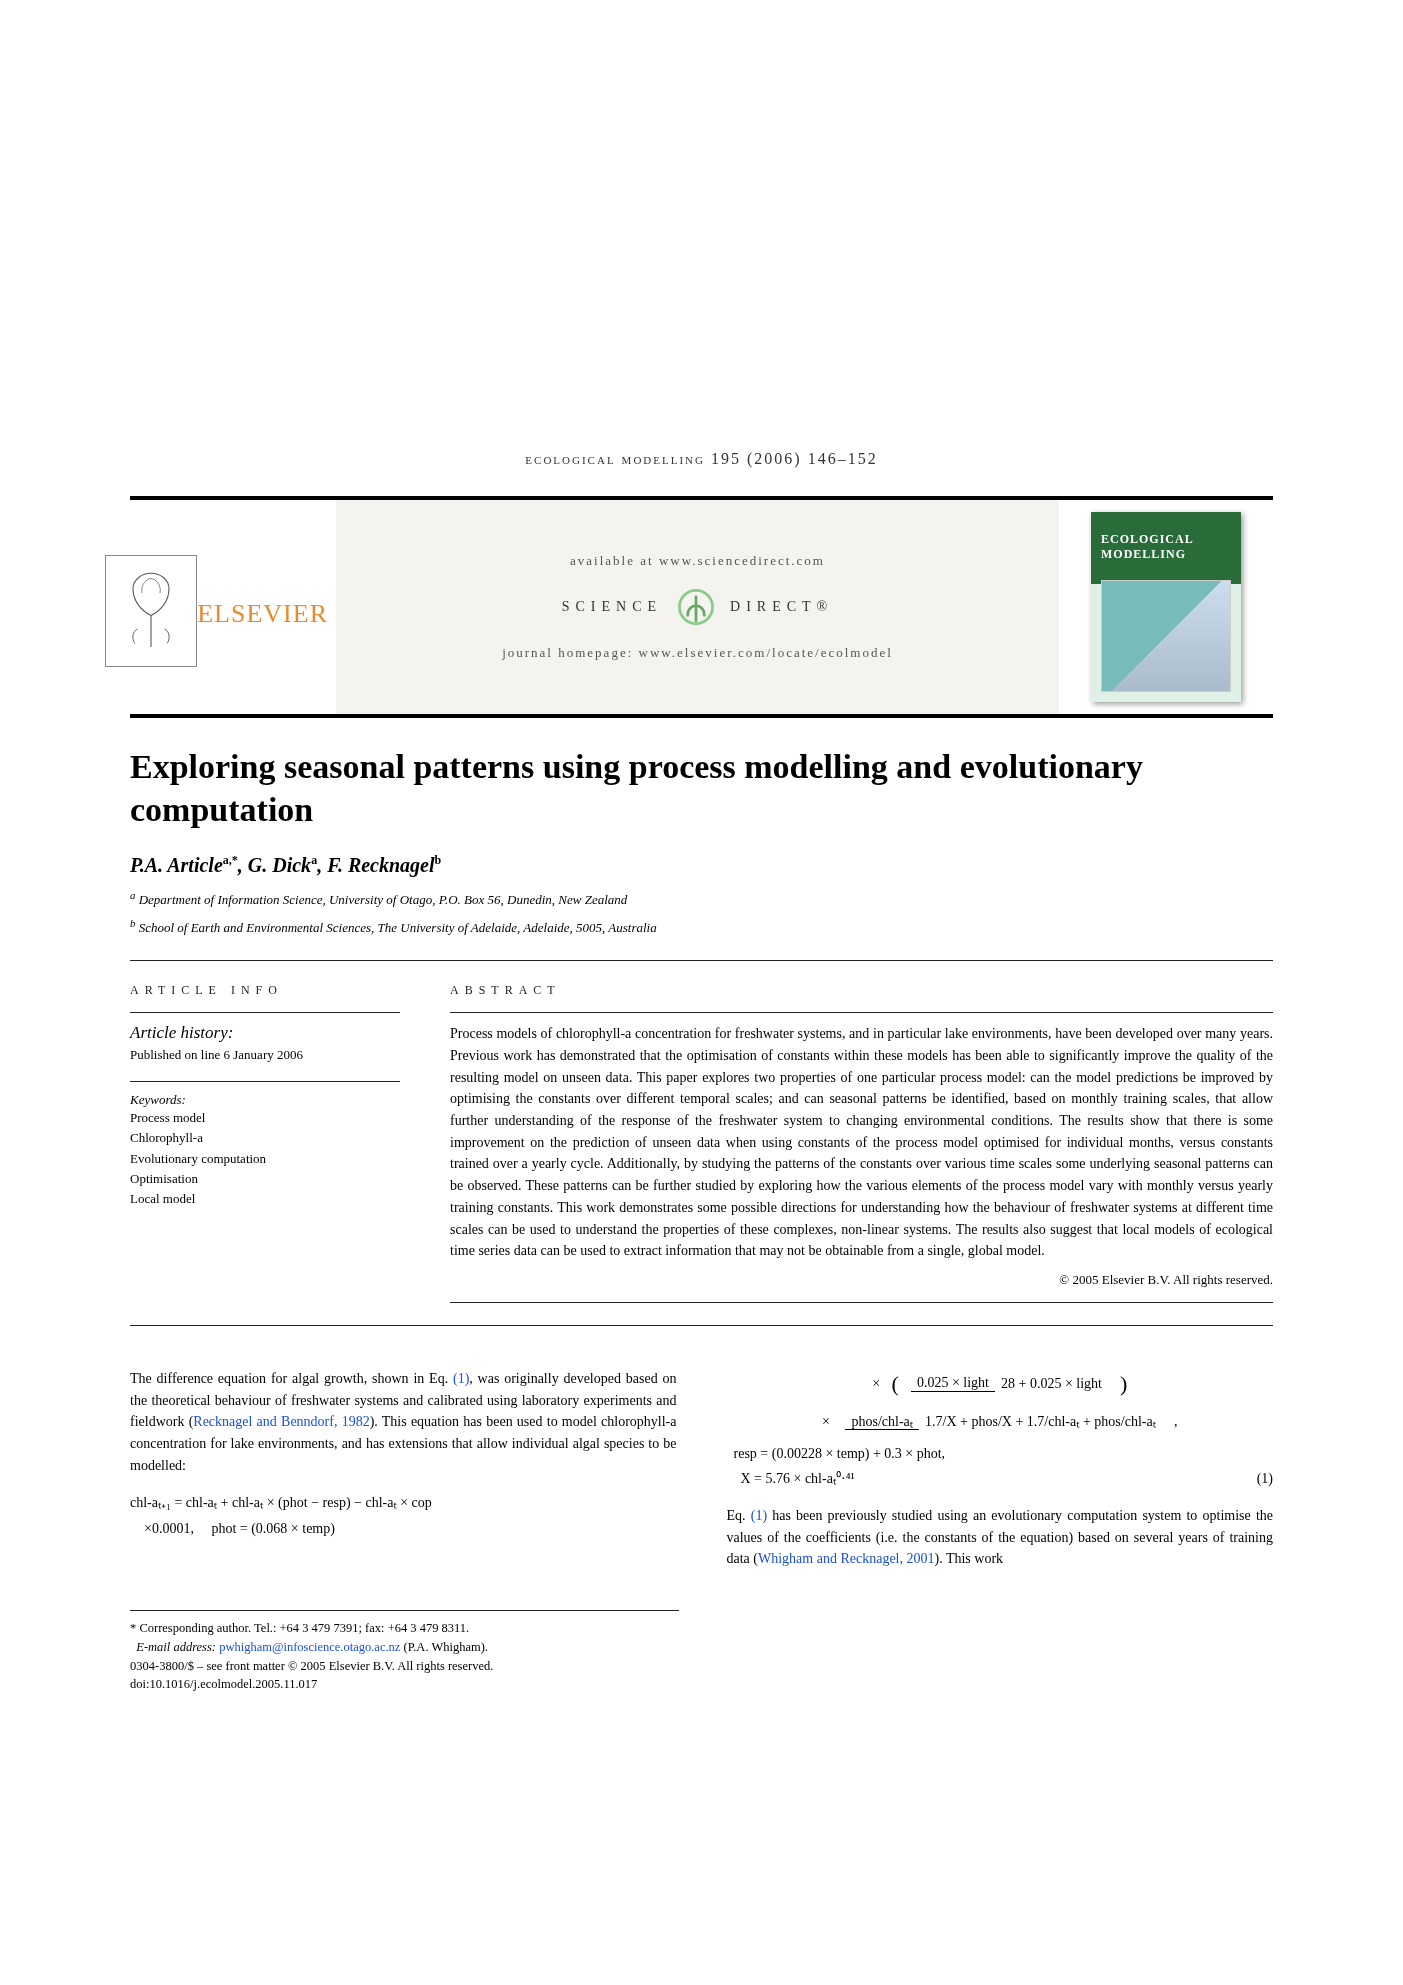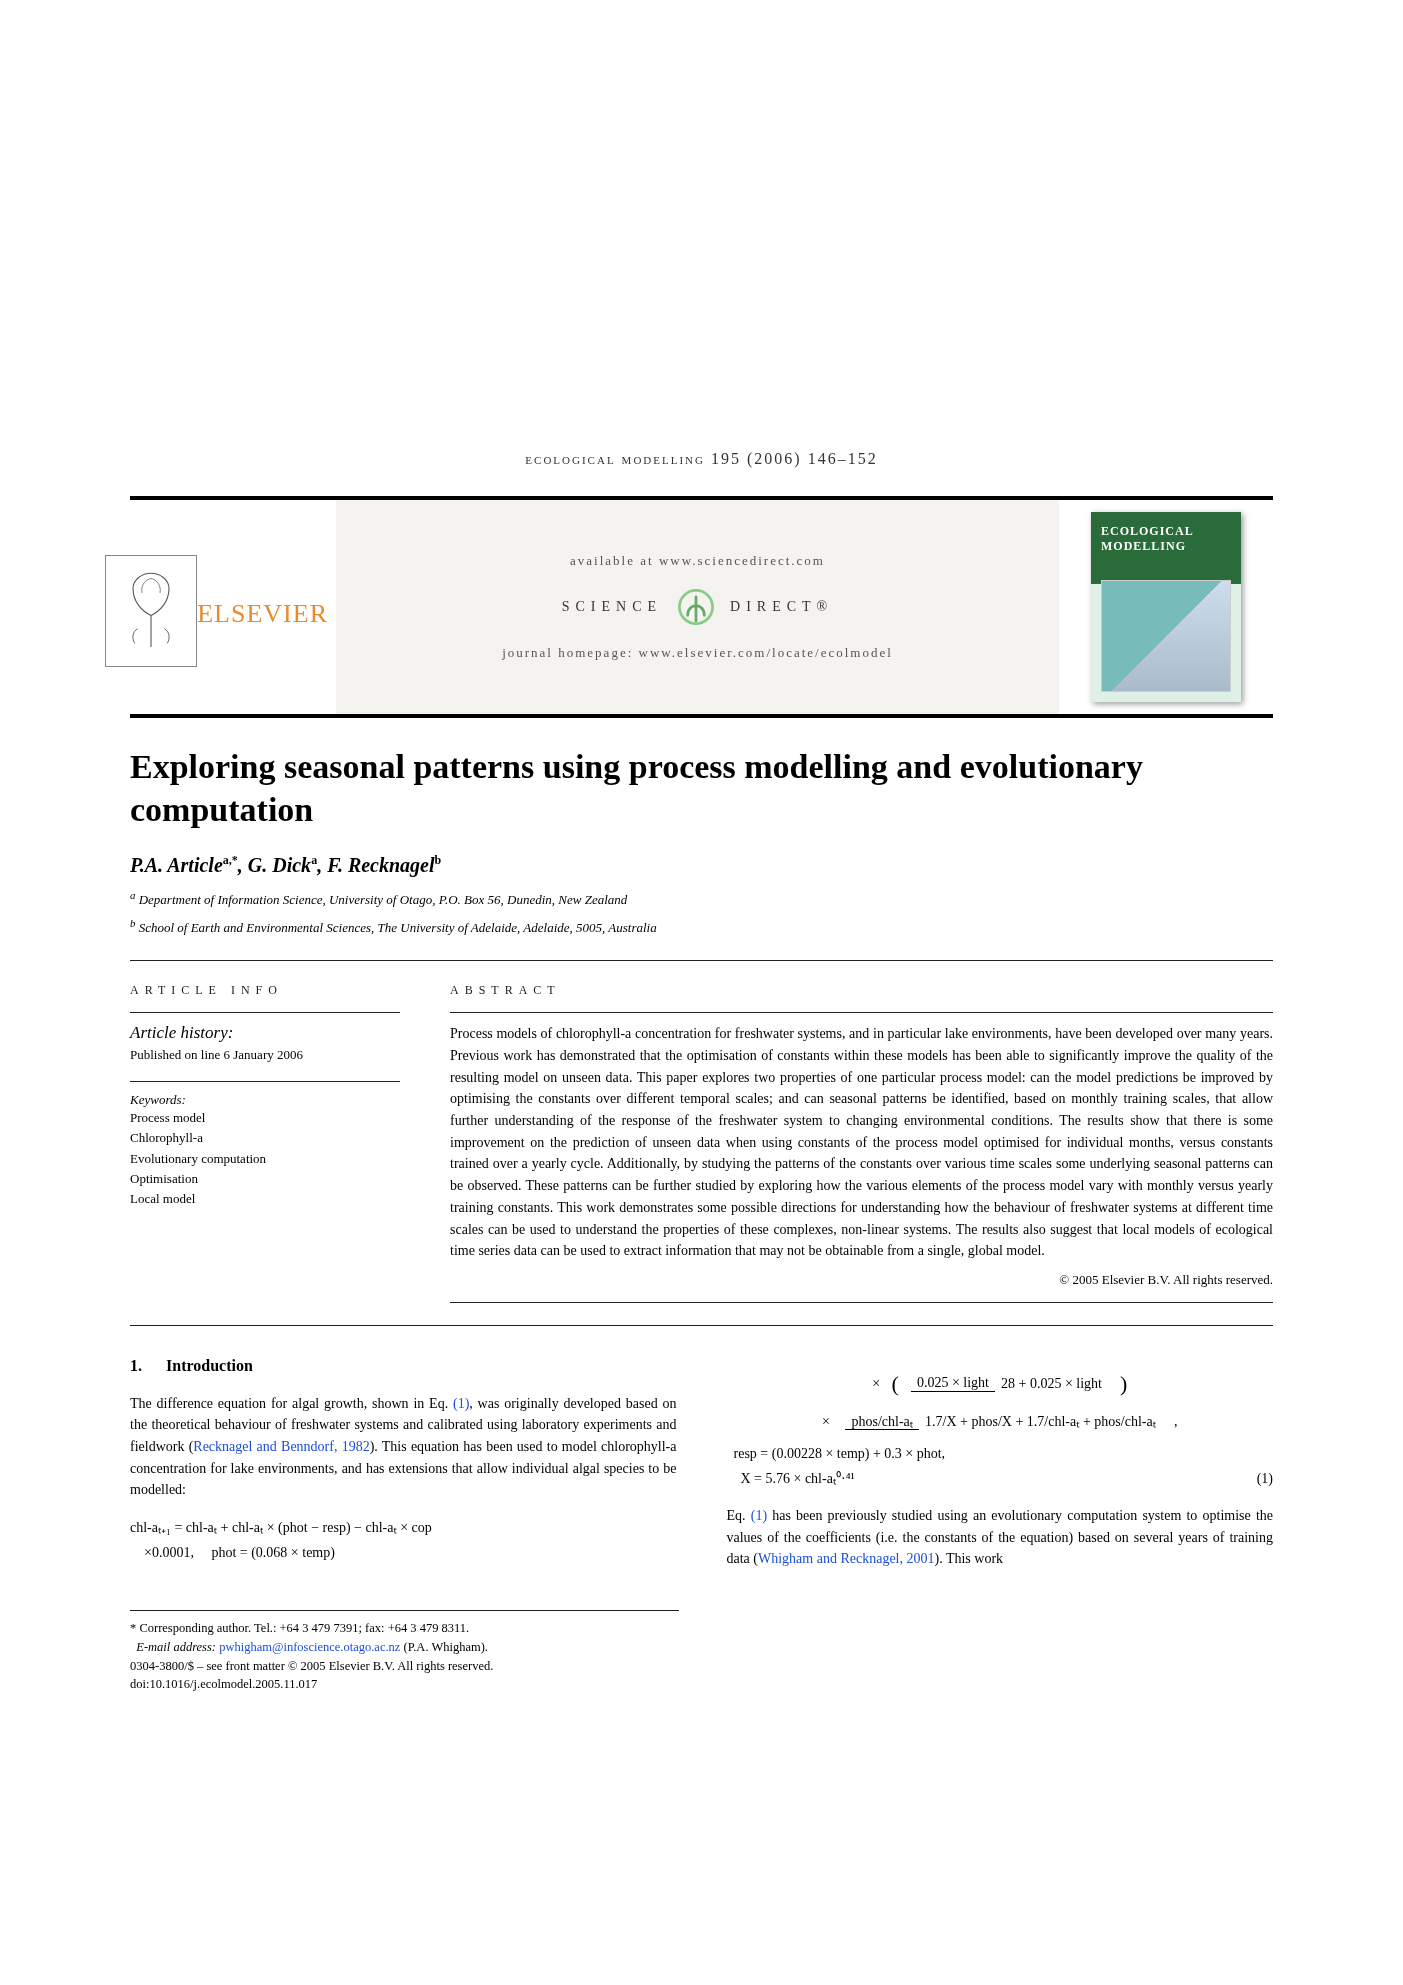--- a/index.html
+++ b/index.html
@@ -86,21 +86,21 @@
   }
   .journal-cover {
     width: 150px; height: 190px;
     background: linear-gradient(#2a6b3a 0 38%, #dff0e6 38% 100%);
     box-shadow: 2px 2px 6px rgba(0,0,0,.4);
     position: relative;
     font-size: 10px;
     color:#fff;
   }
   .journal-cover .jc-title{
-    position:absolute;top:12px;left:10px;
+    position:absolute;top:20px;left:10px;
     font-size:12px;font-weight:bold;letter-spacing:1px;
   }
   .journal-cover .jc-imgs{
     position:absolute;bottom:10px;left:10px;right:10px;height:110px;
     background:
       linear-gradient(135deg,#7bb 0 50%, transparent 50%),
       linear-gradient(#cde, #abc);
     border:1px solid #ccc;
   }
   .rule { border-top:1px solid #222; margin: 22px 0; }
@@ -272,24 +272,20 @@
       <div class="abstract-body">Process models of chlorophyll-a concentration for freshwater systems, and in particular lake environments, have been developed over many years. Previous work has demonstrated that the optimisation of constants within these models has been able to significantly improve the quality of the resulting model on unseen data. This paper explores two properties of one particular process model: can the model predictions be improved by optimising the constants over different temporal scales; and can seasonal patterns be identified, based on monthly training scales, that allow further understanding of the response of the freshwater system to changing environmental conditions. The results show that there is some improvement on the prediction of unseen data when using constants of the process model optimised for individual months, versus constants trained over a yearly cycle. Additionally, by studying the patterns of the constants over various time scales some underlying seasonal patterns can be observed. These patterns can be further studied by exploring how the various elements of the process model vary with monthly versus yearly training constants. This work demonstrates some possible directions for understanding how the behaviour of freshwater systems at different time scales can be used to understand the properties of these complexes, non-linear systems. The results also suggest that local models of ecological time series data can be used to extract information that may not be obtainable from a single, global model.</div>
       <div class="copyright">© 2005 Elsevier B.V. All rights reserved.</div>
       <div class="mini-rule" style="width:100%;border-top:1px solid #222;margin-top:14px;"></div>
     </div>
   </div>
 
   <div class="rule"></div>
 
   <div class="body-cols">
     <div class="no-break">
-      <h2>
-        <span>1.</span>&nbsp;&nbsp;&nbsp;&nbsp;&nbsp;
-        <span>Introduction</span>
-      </h2>
 
       <p>
         <span>The difference equation for algal growth, shown in Eq. </span><span class="blue">(1)</span><span>, was originally developed based on the theoretical behaviour of freshwater systems and calibrated using laboratory experiments and fieldwork (</span><span class="blue">Recknagel and Benndorf, 1982</span><span>). This equation has been used to model chlorophyll-a concentration for lake environments, and has extensions that allow individual algal species to be modelled:</span>
       </p>
 
       <div class="eq-block">
         <div>chl-aₜ₊₁ = chl-aₜ + chl-aₜ × (phot − resp) − chl-aₜ × cop</div>
         <div>
           &nbsp;&nbsp;&nbsp;&nbsp;<span>×0.0001,</span>
           &nbsp;&nbsp;&nbsp;&nbsp;<span>phot = (0.068 × temp)</span>

